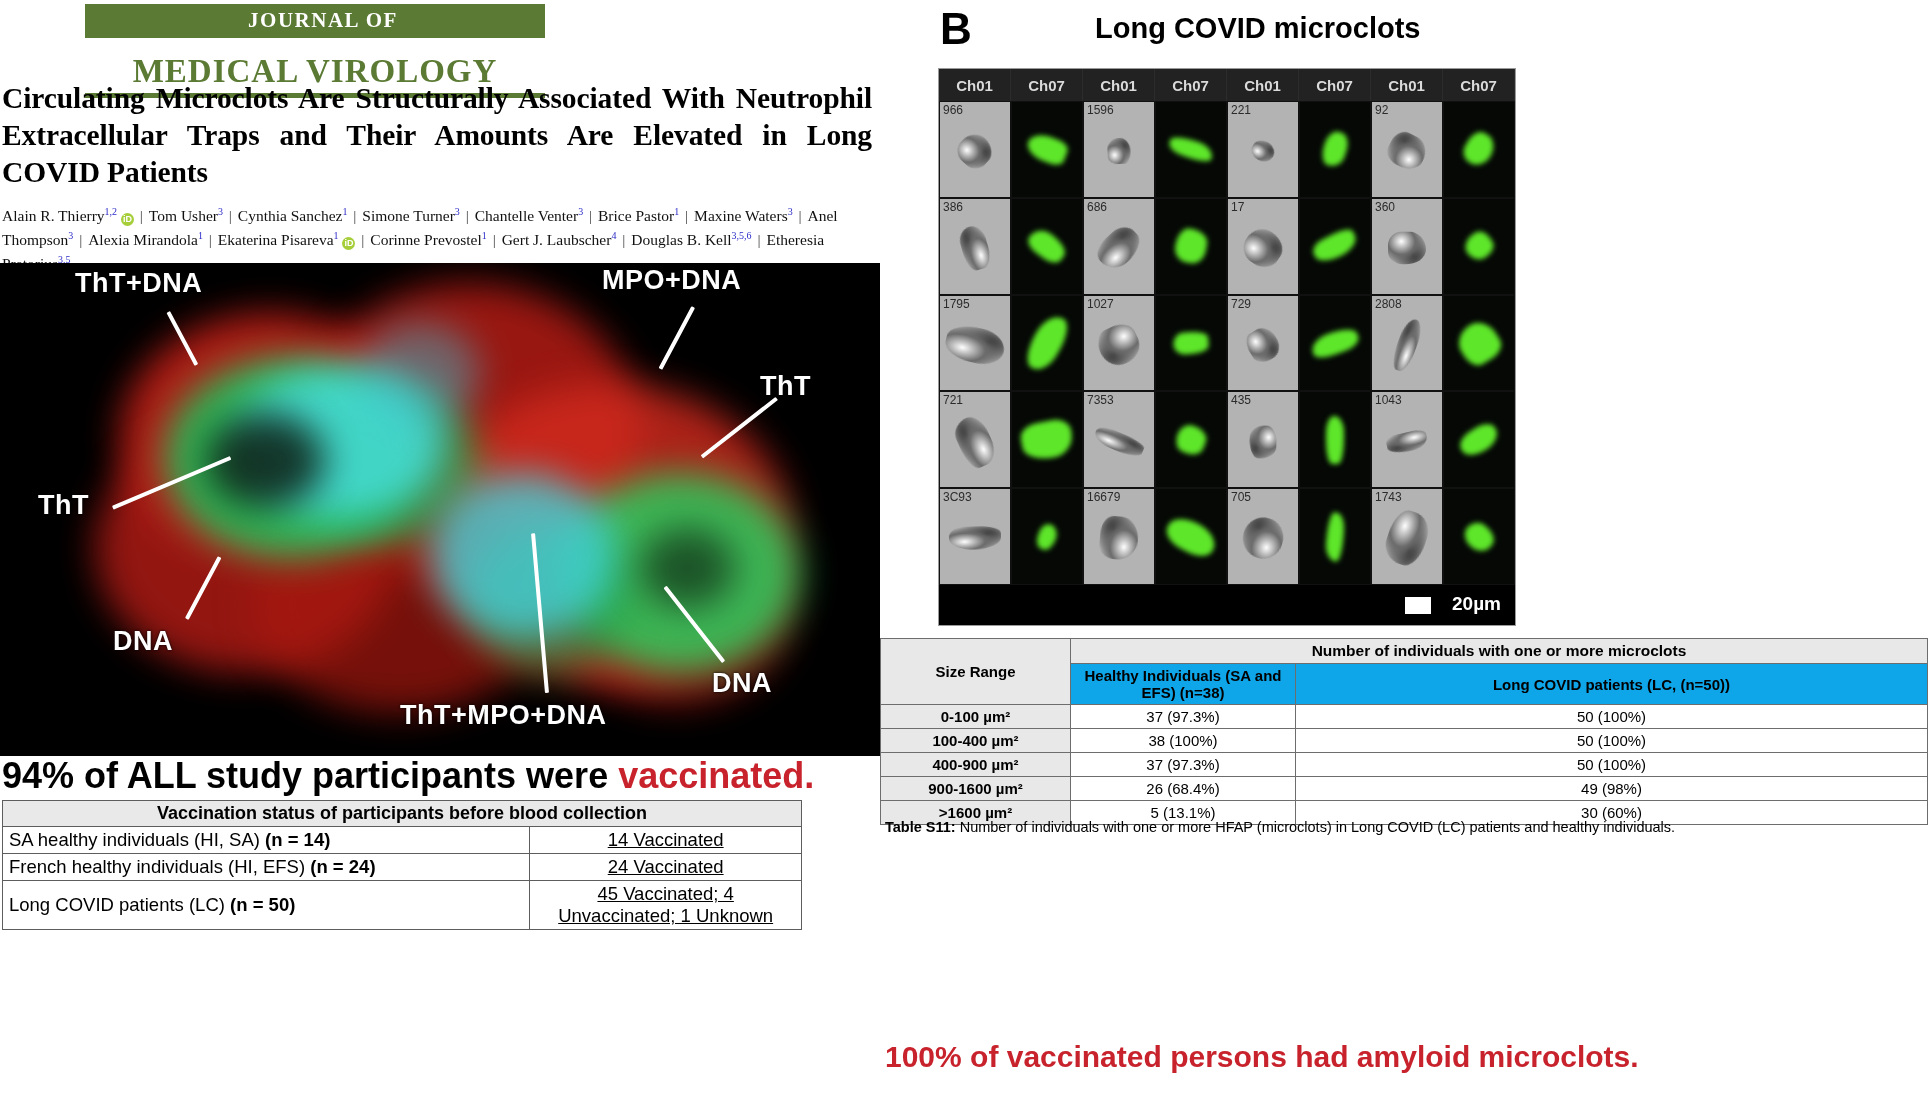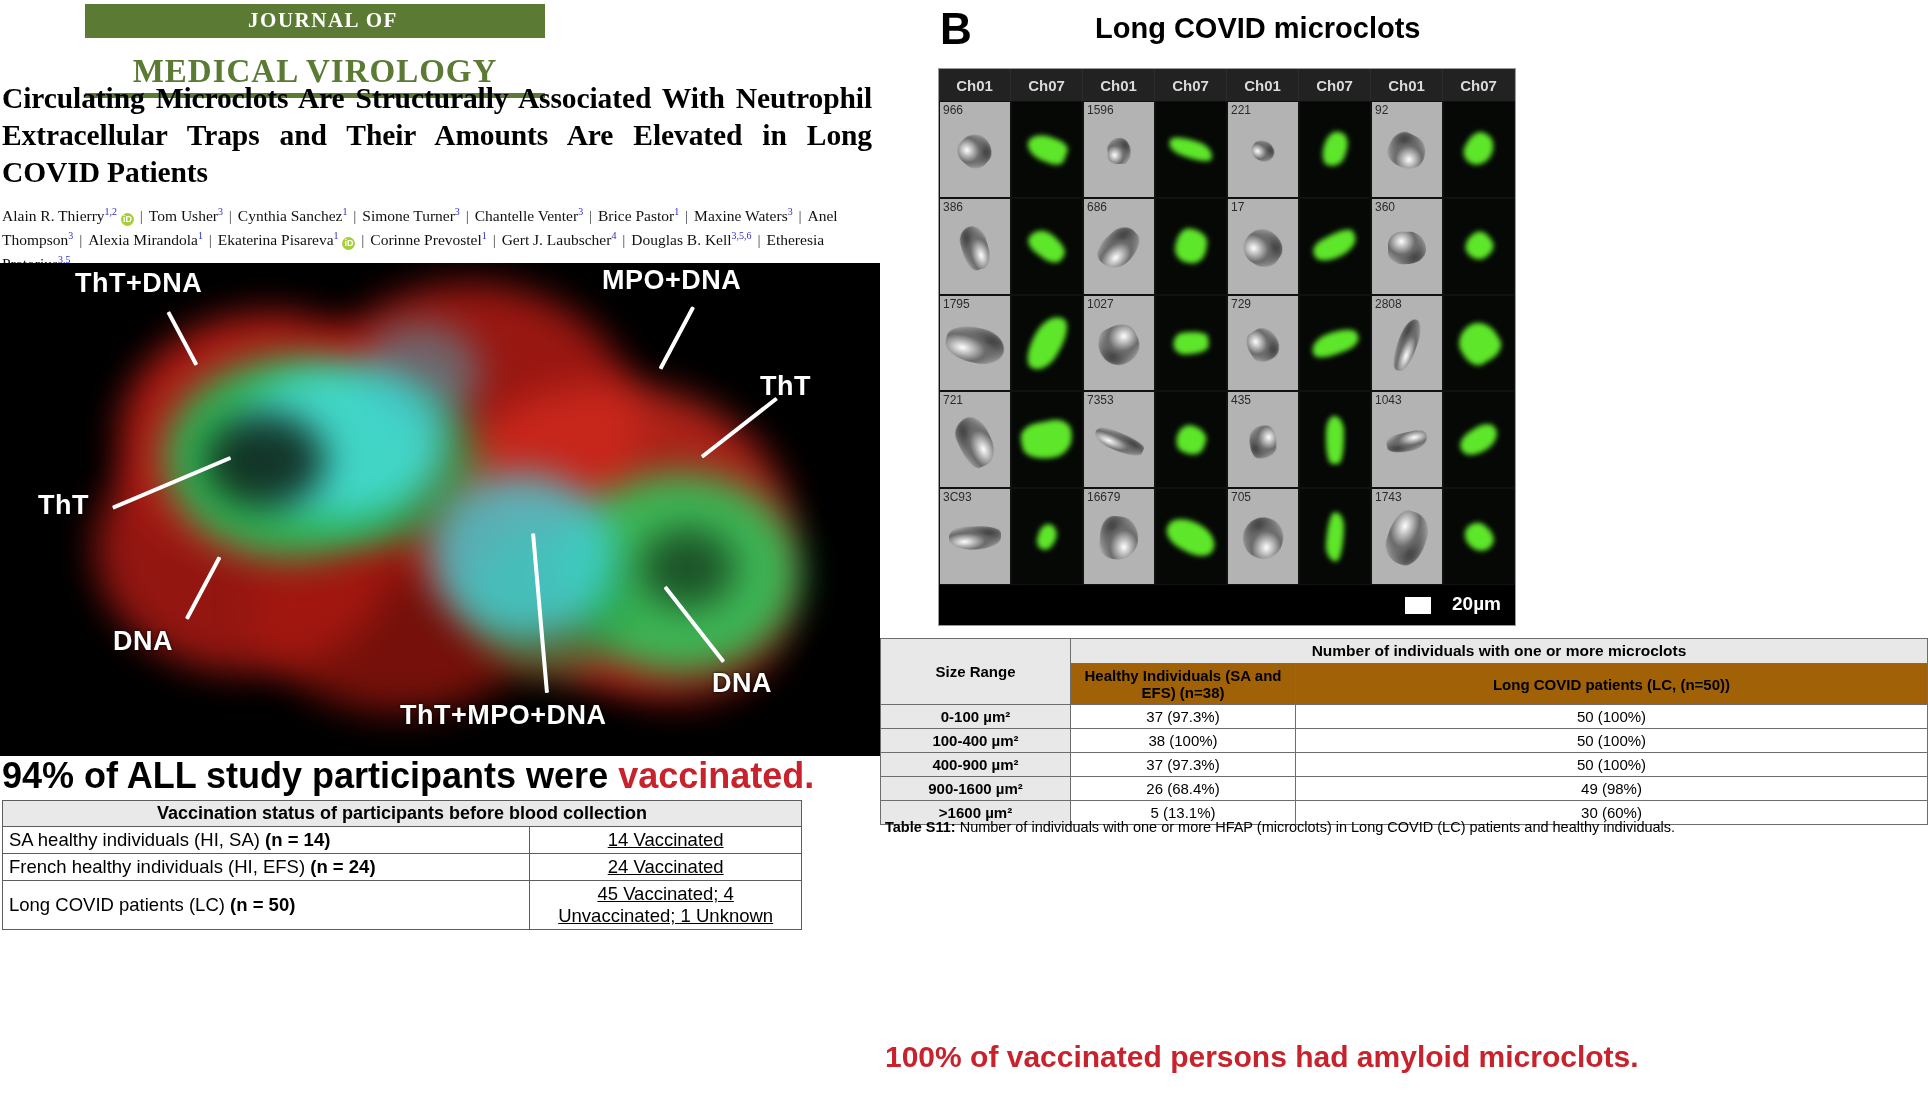--- a/index.html
+++ b/index.html
@@ -134,21 +134,21 @@
     font-size:19px; font-weight:bold; font-family:"Liberation Sans", sans-serif;
   }
 
   
   #s11-table {
     position:absolute; left:0px; top:638px; width:1048px;
     border-collapse:collapse; font-size:15px; color:#000;
   }
   #s11-table th, #s11-table td { border:1px solid #6d6d6d; padding:3px 6px; }
   #s11-table .grp { background:#e8e8e8; text-align:center; font-weight:bold; font-size:15.5px; }
-  #s11-table .sub { background:#a16207; text-align:center; font-weight:bold; font-size:15px;margin-left:20px; }
+  #s11-table .sub { background:#0ea5e9; text-align:center; font-weight:bold; font-size:15px;margin-left:20px; }
   #s11-table .sizecell { background:#e8e8e8; text-align:center; font-weight:bold; width:190px; }
   #s11-table .val { text-align:center; }
   #s11-table .col-h { width:225px; }
 
   .s11-caption {
     position:absolute; left:5px; top:818px; width:1030px;
     font-size:14.5px; line-height:19px; color:#000;
     font-family:"Liberation Sans", sans-serif;
   }
   .s11-caption b { font-weight:bold; }

